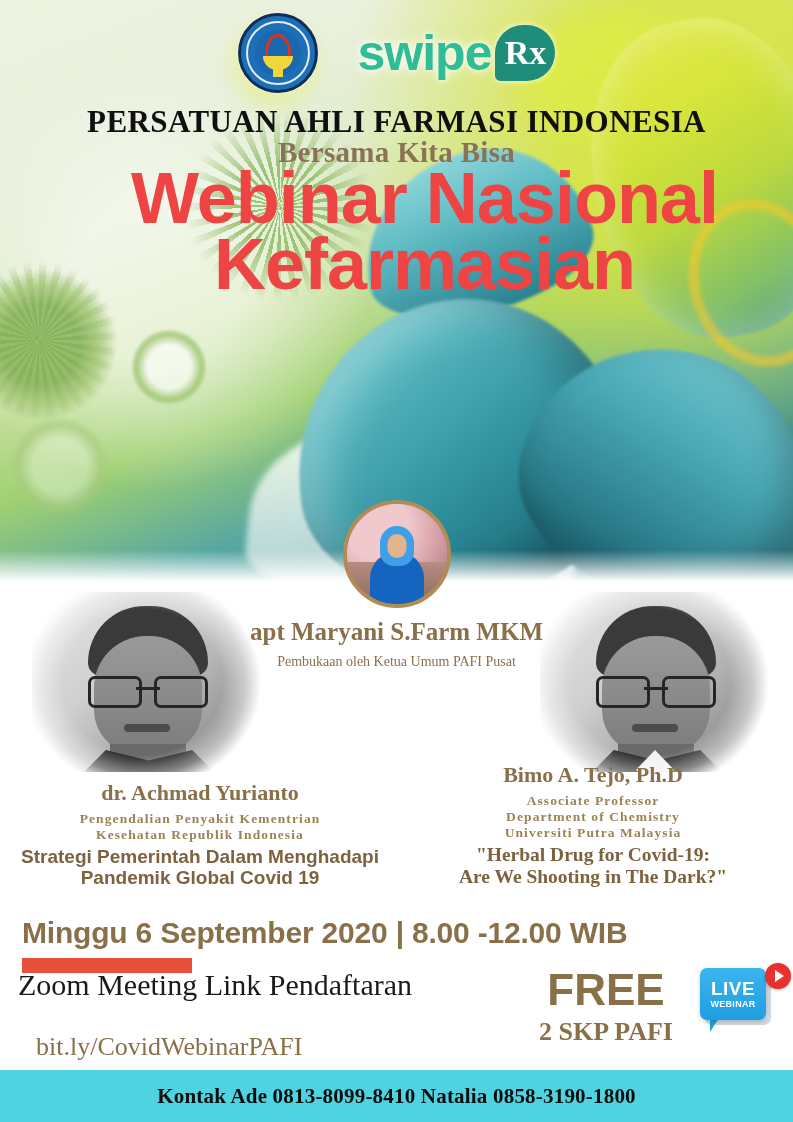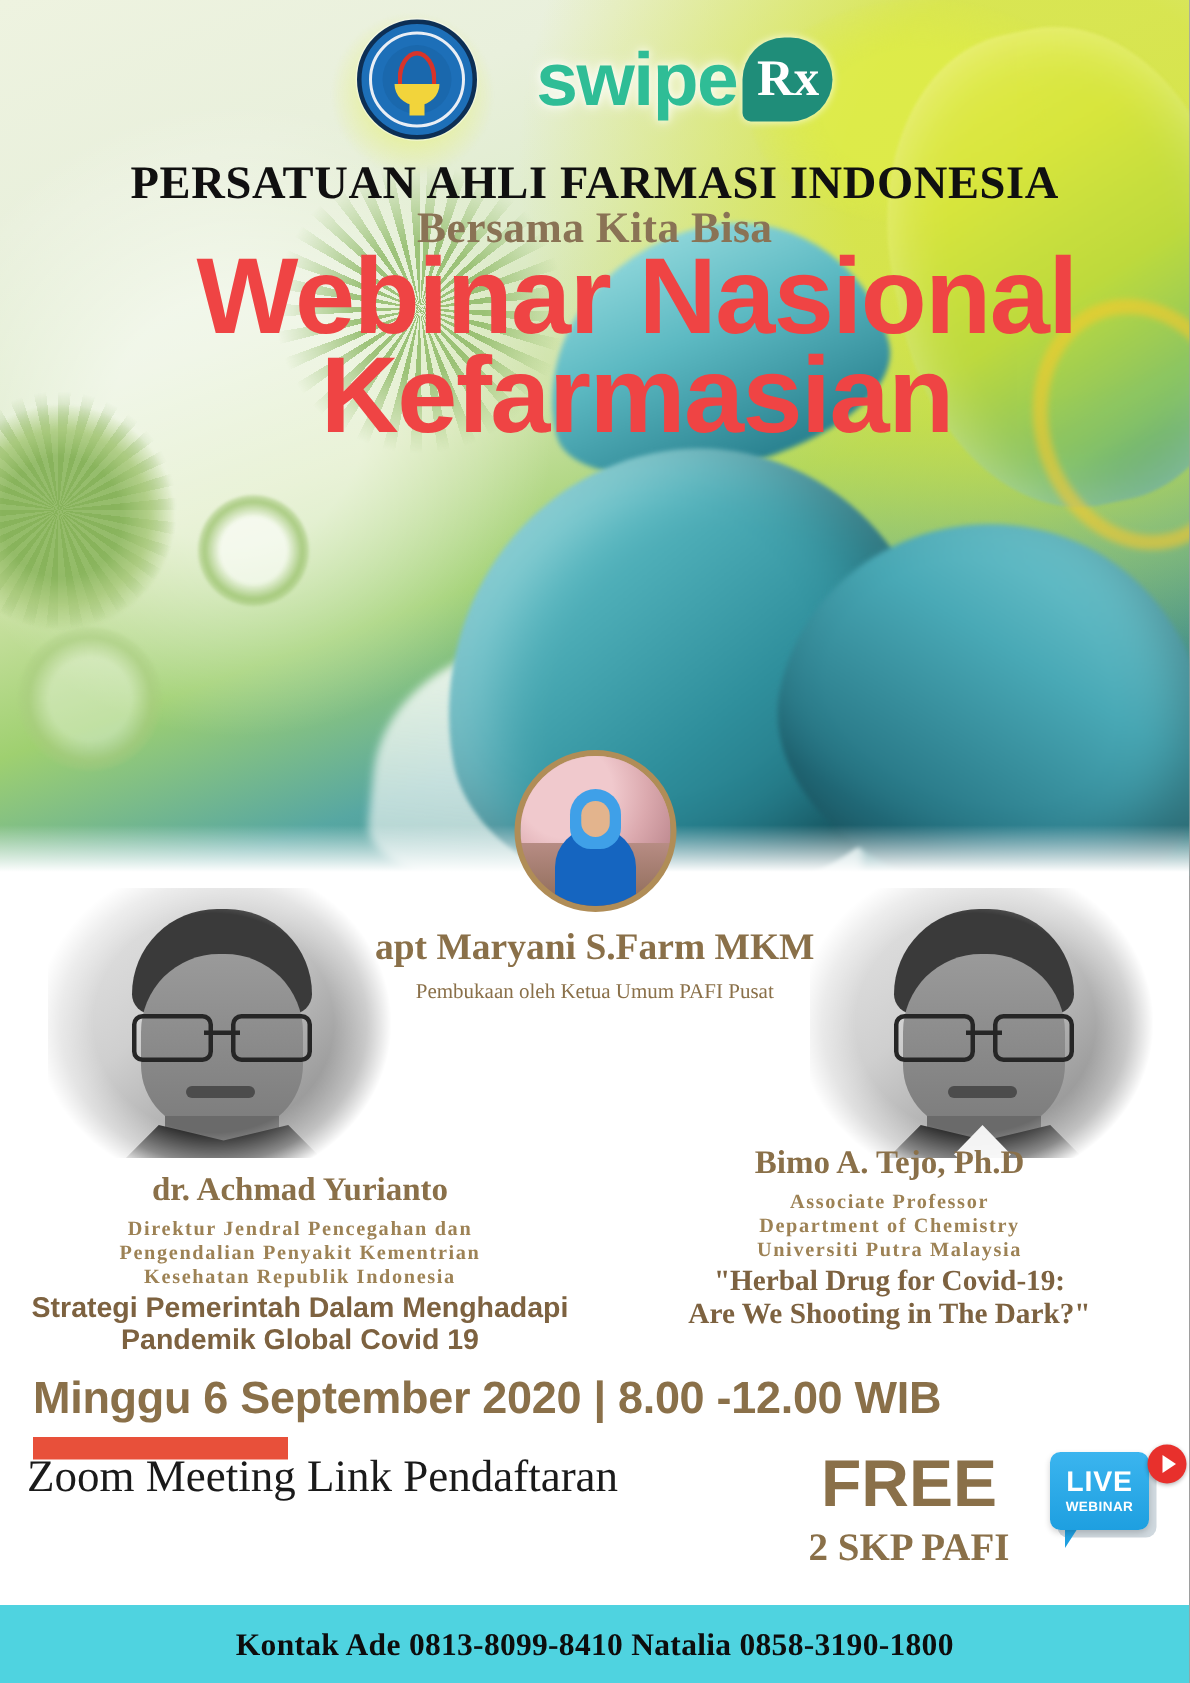--- a/index.html
+++ b/index.html
@@ -220,21 +220,20 @@
       </div>
     <div class="ph-mouth"></div>
     <div class="ph-neck"></div>
     <div class="ph-suit"></div>
     <div class="ph-shirt"></div>
   </div>
 
   <div class="side-block sb-left">
     <div class="sp-name">dr. Achmad Yurianto</div>
     <div class="sp-aff">
-      <div>Direktur Jendral Pencegahan dan</div>
       <div>Pengendalian Penyakit Kementrian</div>
       <div>Kesehatan Republik Indonesia</div>
     </div>
     <div class="sp-topic">
       <div>Strategi Pemerintah Dalam Menghadapi</div>
       <div>Pandemik Global Covid  19</div>
     </div>
   </div>
 
   <div class="side-block sb-right">
@@ -264,18 +263,19 @@
     <div class="lb-tail"></div>
     <div class="lb-body">
       <div class="lb-live">LIVE</div>
       <div class="lb-web">WEBINAR</div>
     </div>
     <div class="lb-play">
         <i></i>
       </div>
   </div>
 
+  <div class="bitly">bit.ly/CovidWebinarPAFI</div>
 
   <div class="contact-bar">
     <div class="contact-text">Kontak Ade 0813-8099-8410 Natalia 0858-3190-1800</div>
   </div>
 
 </div>
 
 </body></html>

